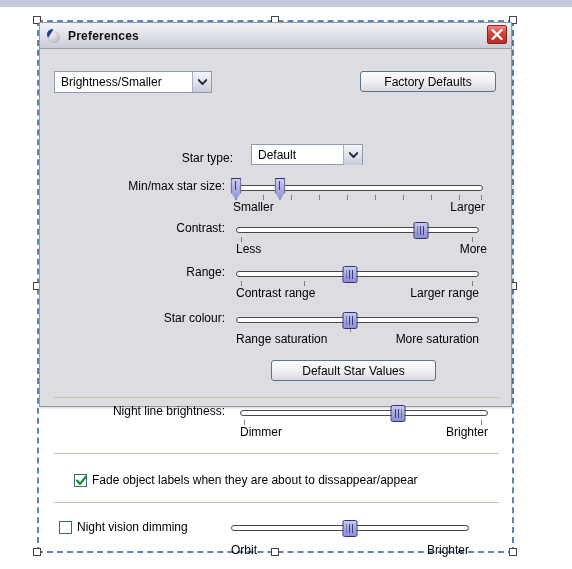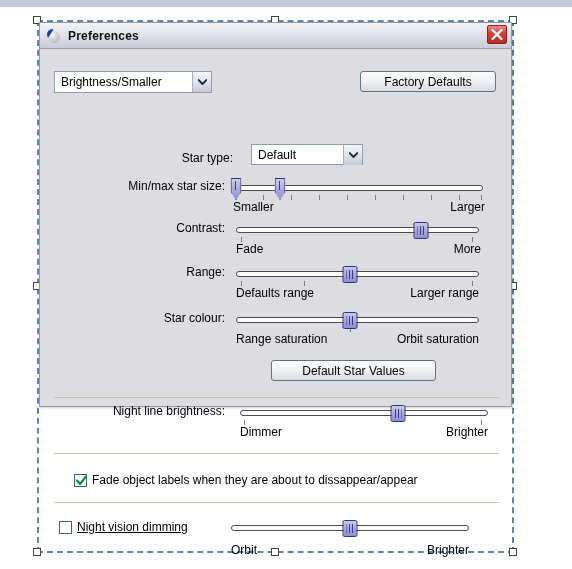--- a/index.html
+++ b/index.html
@@ -394,50 +394,50 @@
 
       <div class="slider-row" style="top:172px;">
         <div class="slider-label">Contrast:</div>
         <div class="slider-wrap" style="width:243px;left:196px;">
           <div class="track" style="width:243px;"></div>
           <div class="tick" style="left:5px;"></div>
           <div class="tick" style="left:236px;"></div>
           <div class="handle" style="left:185px;">
               <div class="grip"></div>
             </div>
-          <div class="endlabel" style="left:0px;">Fade</div>
-          <div class="endlabel right" style="left:245px;">More</div>
+          <div class="endlabel" style="left:0px;">Less</div>
+          <div class="endlabel right" style="left:251px;">More</div>
         </div>
       </div>
 
       <div class="slider-row" style="top:216px;">
         <div class="slider-label">Range:</div>
         <div class="slider-wrap" style="width:243px;left:196px;">
           <div class="track" style="width:243px;"></div>
           <div class="tick" style="left:5px;"></div>
           <div class="tick" style="left:68px;"></div>
           <div class="tick" style="left:236px;"></div>
           <div class="handle" style="left:114px;">
               <div class="grip"></div>
             </div>
-          <div class="endlabel" style="left:0px;">Defaults range</div>
+          <div class="endlabel" style="left:0px;">Contrast range</div>
           <div class="endlabel right" style="left:243px;">Larger range</div>
         </div>
       </div>
 
       <div class="slider-row" style="top:262px;">
         <div class="slider-label">Star colour:</div>
         <div class="slider-wrap" style="width:243px;left:196px;">
           <div class="track" style="width:243px;"></div>
           <div class="tick" style="left:114px;"></div>
           <div class="handle" style="left:114px;">
               <div class="grip"></div>
             </div>
           <div class="endlabel" style="left:0px;">Range saturation</div>
-          <div class="endlabel right" style="left:243px;">Orbit saturation</div>
+          <div class="endlabel right" style="left:243px;">More saturation</div>
         </div>
       </div>
 
       <div class="btn btn-defaultstar">Default Star Values</div>
 
       <div class="hrule" style="top:348px;"></div>
 
       <div class="slider-row" style="top:355px;">
         <div class="slider-label">Night line brightness:</div>
         <div class="slider-wrap" style="width:248px;left:200px;">
@@ -458,21 +458,21 @@
         <div class="checkbox">
           <svg width="11" height="11" viewBox="0 0 11 11">
             <path d="M1 5.5 L4 9 L10 1.5" stroke="#1a8a2e" stroke-width="2.1" fill="none" stroke-linecap="round" stroke-linejoin="round"></path>
           </svg>
         </div>
         <div class="cb-label">Fade object labels when they are about to dissappear/appear</div>
       </div>
 
       <div class="hrule" style="top:453px;"></div>
 
-      <div class="checkrow" style="left:19px;top:471px;text-decoration:underline;">
+      <div class="checkrow" style="left:19px;top:471px;">
         <div class="checkbox"></div>
         <div class="cb-label">Night vision dimming</div>
       </div>
 
       <div class="slider-row" style="top:470px;">
         <div class="slider-wrap" style="width:238px;left:191px;">
           <div class="track" style="width:238px;"></div>
           <div class="handle" style="left:119px;">
               <div class="grip"></div>
             </div>

